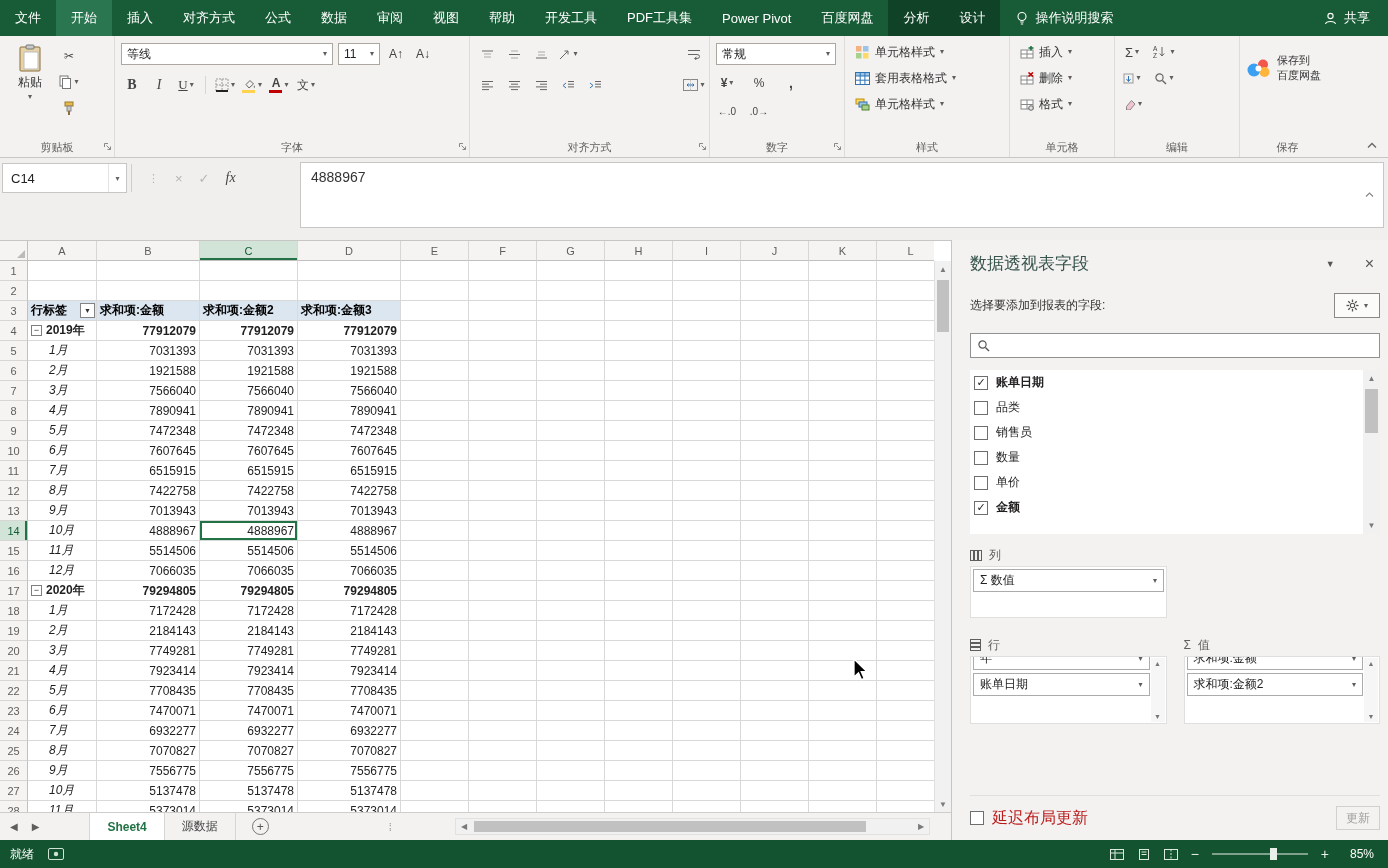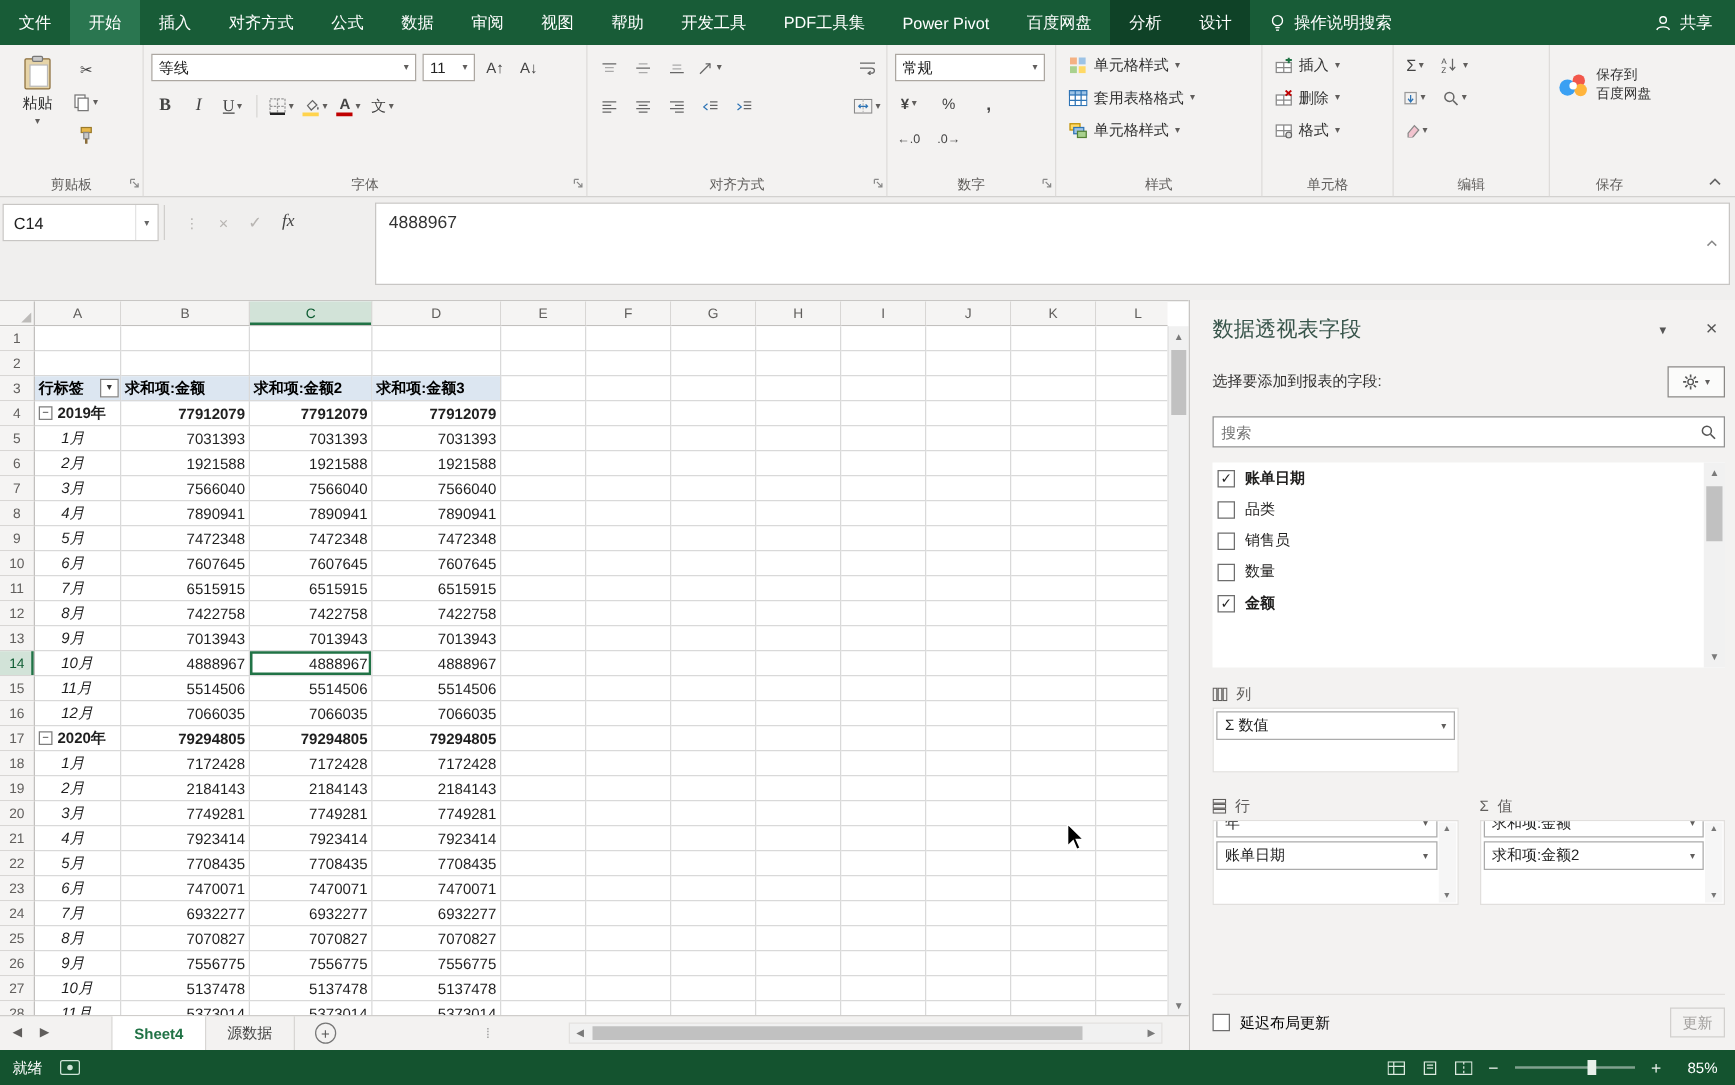--- a/index.html
+++ b/index.html
@@ -111,21 +111,21 @@
   .area-box{background:#fff;border:1px solid #e1dfdd;position:relative;overflow:hidden;}
   .h52{height:52px;}.h68{height:68px;}
   .abox-items{padding:2px 2px 0 2px;overflow:hidden;height:100%;}
   .withscroll .abox-items{padding-right:16px;}
   .aitem{height:23px;border:1px solid #ababab;background:#fff;display:flex;align-items:center;padding:0 6px;font-size:12px;color:#222;margin-bottom:3px;cursor:pointer;}
   .aitem .dd{margin-left:auto;}
   .cutfirst .aitem:first-child{margin-top:-12px;}
   .mini-scroll{position:absolute;top:1px;right:1px;bottom:1px;width:14px;background:#f6f6f6;display:flex;flex-direction:column;justify-content:space-between;align-items:center;}
   .ms-a{font-size:7px;color:#777;cursor:pointer;padding:2px 0;}
   .defer{position:absolute;left:18px;right:8px;bottom:10px;border-top:1px solid #e1dfdd;padding-top:10px;display:flex;align-items:center;gap:8px;}
-  .deferlbl{font-size:12px;color:#000000;}
+  .deferlbl{font-size:16px;color:#b91c1c;}
   .updatebtn{margin-left:auto;width:44px;height:24px;border:1px solid #d2d0ce;color:#a19f9d;display:flex;align-items:center;justify-content:center;background:#f3f2f1;font-size:12px;}
 
   
   .sheetbar{position:absolute;left:0;top:812px;width:951px;height:28px;background:#f3f2f1;border-top:1px solid #cfcdcb;display:flex;align-items:stretch;}
   .sb-nav{display:flex;align-items:center;gap:14px;padding:0 10px;color:#605e5c;font-size:10px;}
   .sb-navbtn{cursor:pointer;}
   .stabs{display:flex;align-items:stretch;margin-left:40px;}
   .stab{display:flex;align-items:center;padding:0 17px;font-size:12px;color:#444;border-right:1px solid #d8d6d4;cursor:pointer;white-space:nowrap;}
   .stab.active{background:#fff;color:#217346;font-weight:bold;border-left:1px solid #d8d6d4;}
   .addsheet{width:17px;height:17px;border-radius:50%;border:1px solid #767676;color:#555;display:flex;align-items:center;justify-content:center;font-size:12px;margin:5px 0 0 16px;cursor:pointer;line-height:1;}
@@ -1060,21 +1060,20 @@
                 <line x1="2.3" y1="2.3" x2="4" y2="4"></line>
                 <line x1="9" y1="9" x2="10.7" y2="10.7"></line>
                 <line x1="10.7" y1="2.3" x2="9" y2="4"></line>
                 <line x1="4" y1="9" x2="2.3" y2="10.7"></line>
               </g>
             </svg>
           <span class="dd">▾</span>
         </span>
       </div>
       <div class="searchbox">
-        <input readonly="" placeholder="搜索" style="">
         <svg width="13" height="13" viewBox="0 0 13 13">
             <circle cx="5.5" cy="5.5" r="3.6" fill="none" stroke="#555" stroke-width="1.2"></circle>
             <line x1="8.4" y1="8.4" x2="12" y2="12" stroke="#555" stroke-width="1.4"></line>
           </svg>
       </div>
       <div class="fieldlist">
         <div>
             <div class="fl-item checked">
               <span class="chk">✓</span>
               <span>账单日期</span>
@@ -1083,20 +1082,24 @@
               <span class="chk"></span>
               <span>品类</span>
             </div>
             <div class="fl-item">
               <span class="chk"></span>
               <span>销售员</span>
             </div>
             <div class="fl-item">
               <span class="chk"></span>
               <span>数量</span>
+            </div>
+            <div class="fl-item">
+              <span class="chk"></span>
+              <span>单价</span>
             </div>
             <div class="fl-item checked">
               <span class="chk">✓</span>
               <span>金额</span>
             </div>
           </div>
         <div class="fl-scroll">
           <div class="fls-btn">▲</div>
           <div class="fls-thumb"></div>
           <div class="fls-btn bot">▼</div>

